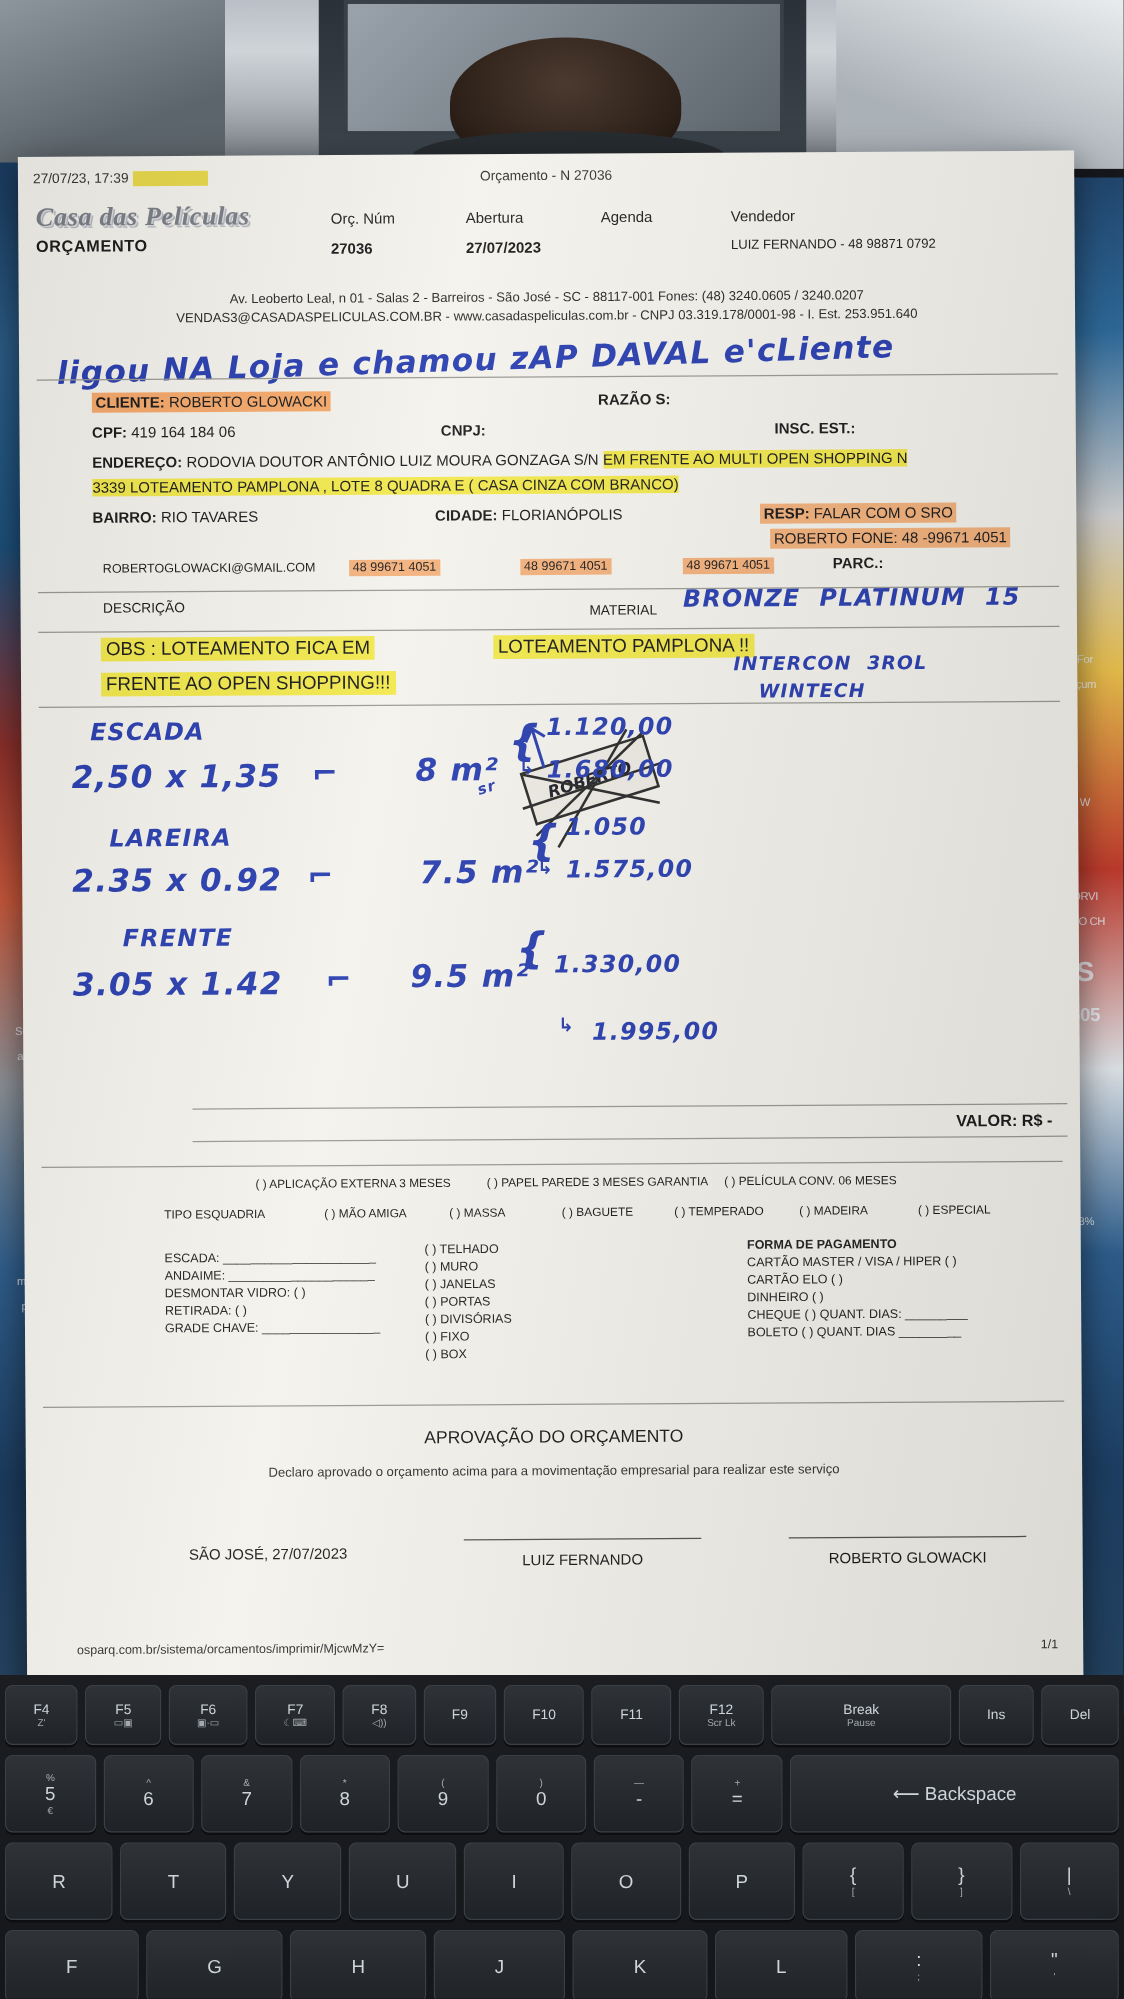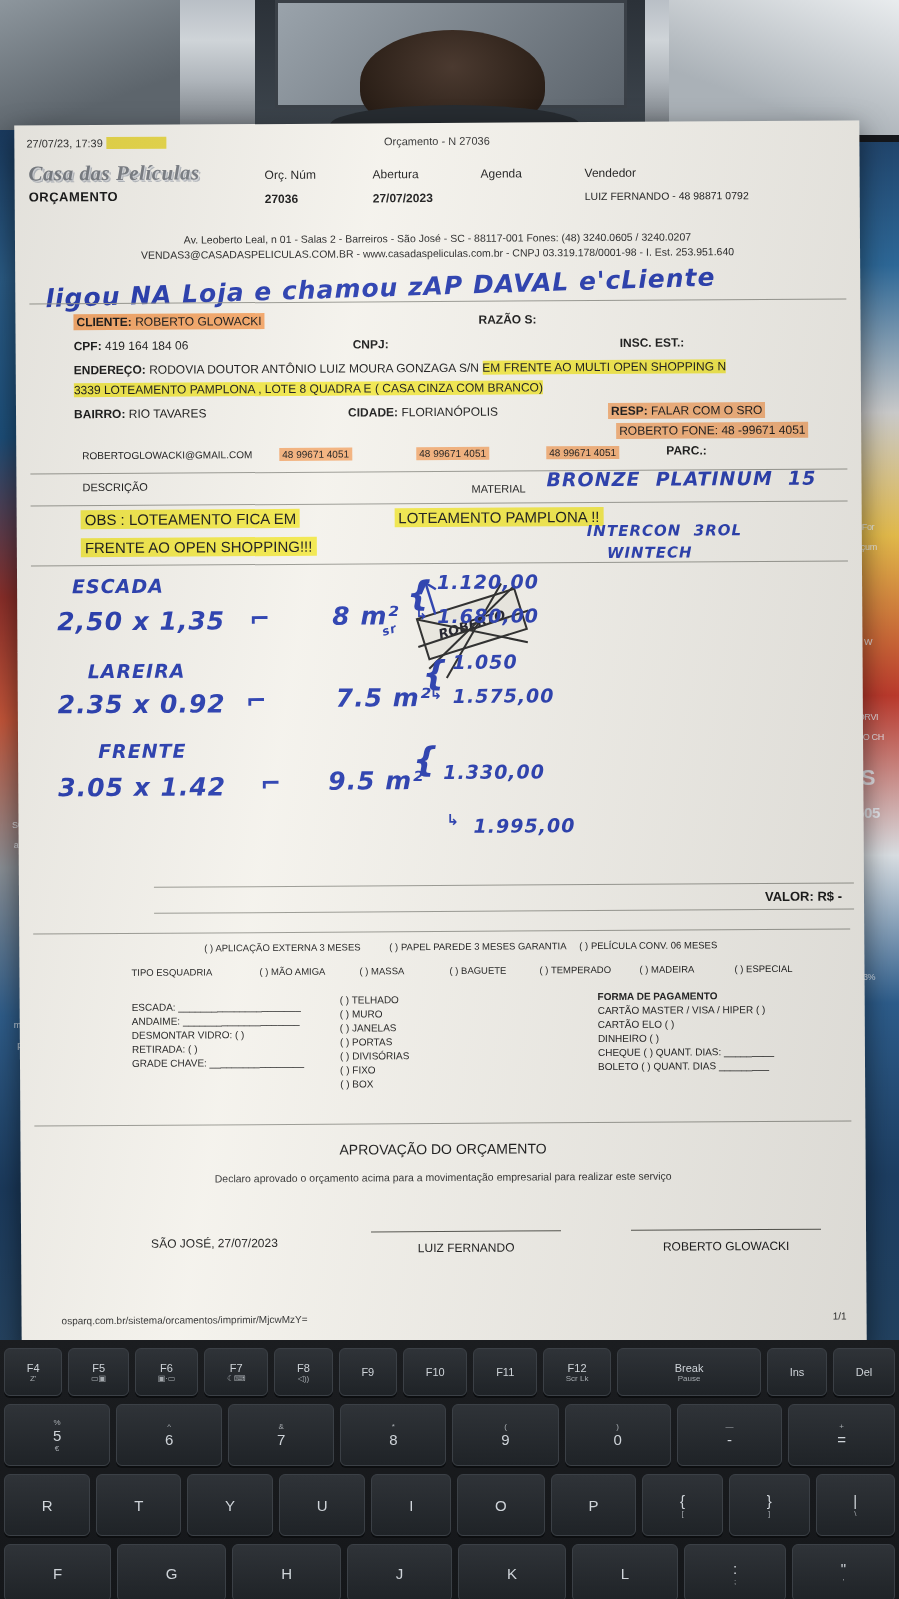--- a/index.html
+++ b/index.html
@@ -481,20 +481,23 @@
           <span class="big">0</span>
         </div>
         <div class="key">
           <span class="sub">—</span>
           <span class="big">-</span>
         </div>
         <div class="key">
           <span class="sub">+</span>
           <span class="big">=</span>
         </div>
+        <div class="key xwide">
+          <span class="big">⟵ Backspace</span>
+        </div>
       </div>
     <div class="krow" id="row-let" style="top:134px; height:62px;">
         <div class="key">
           <span class="big">R</span>
         </div>
         <div class="key">
           <span class="big">T</span>
         </div>
         <div class="key">
           <span class="big">Y</span>

